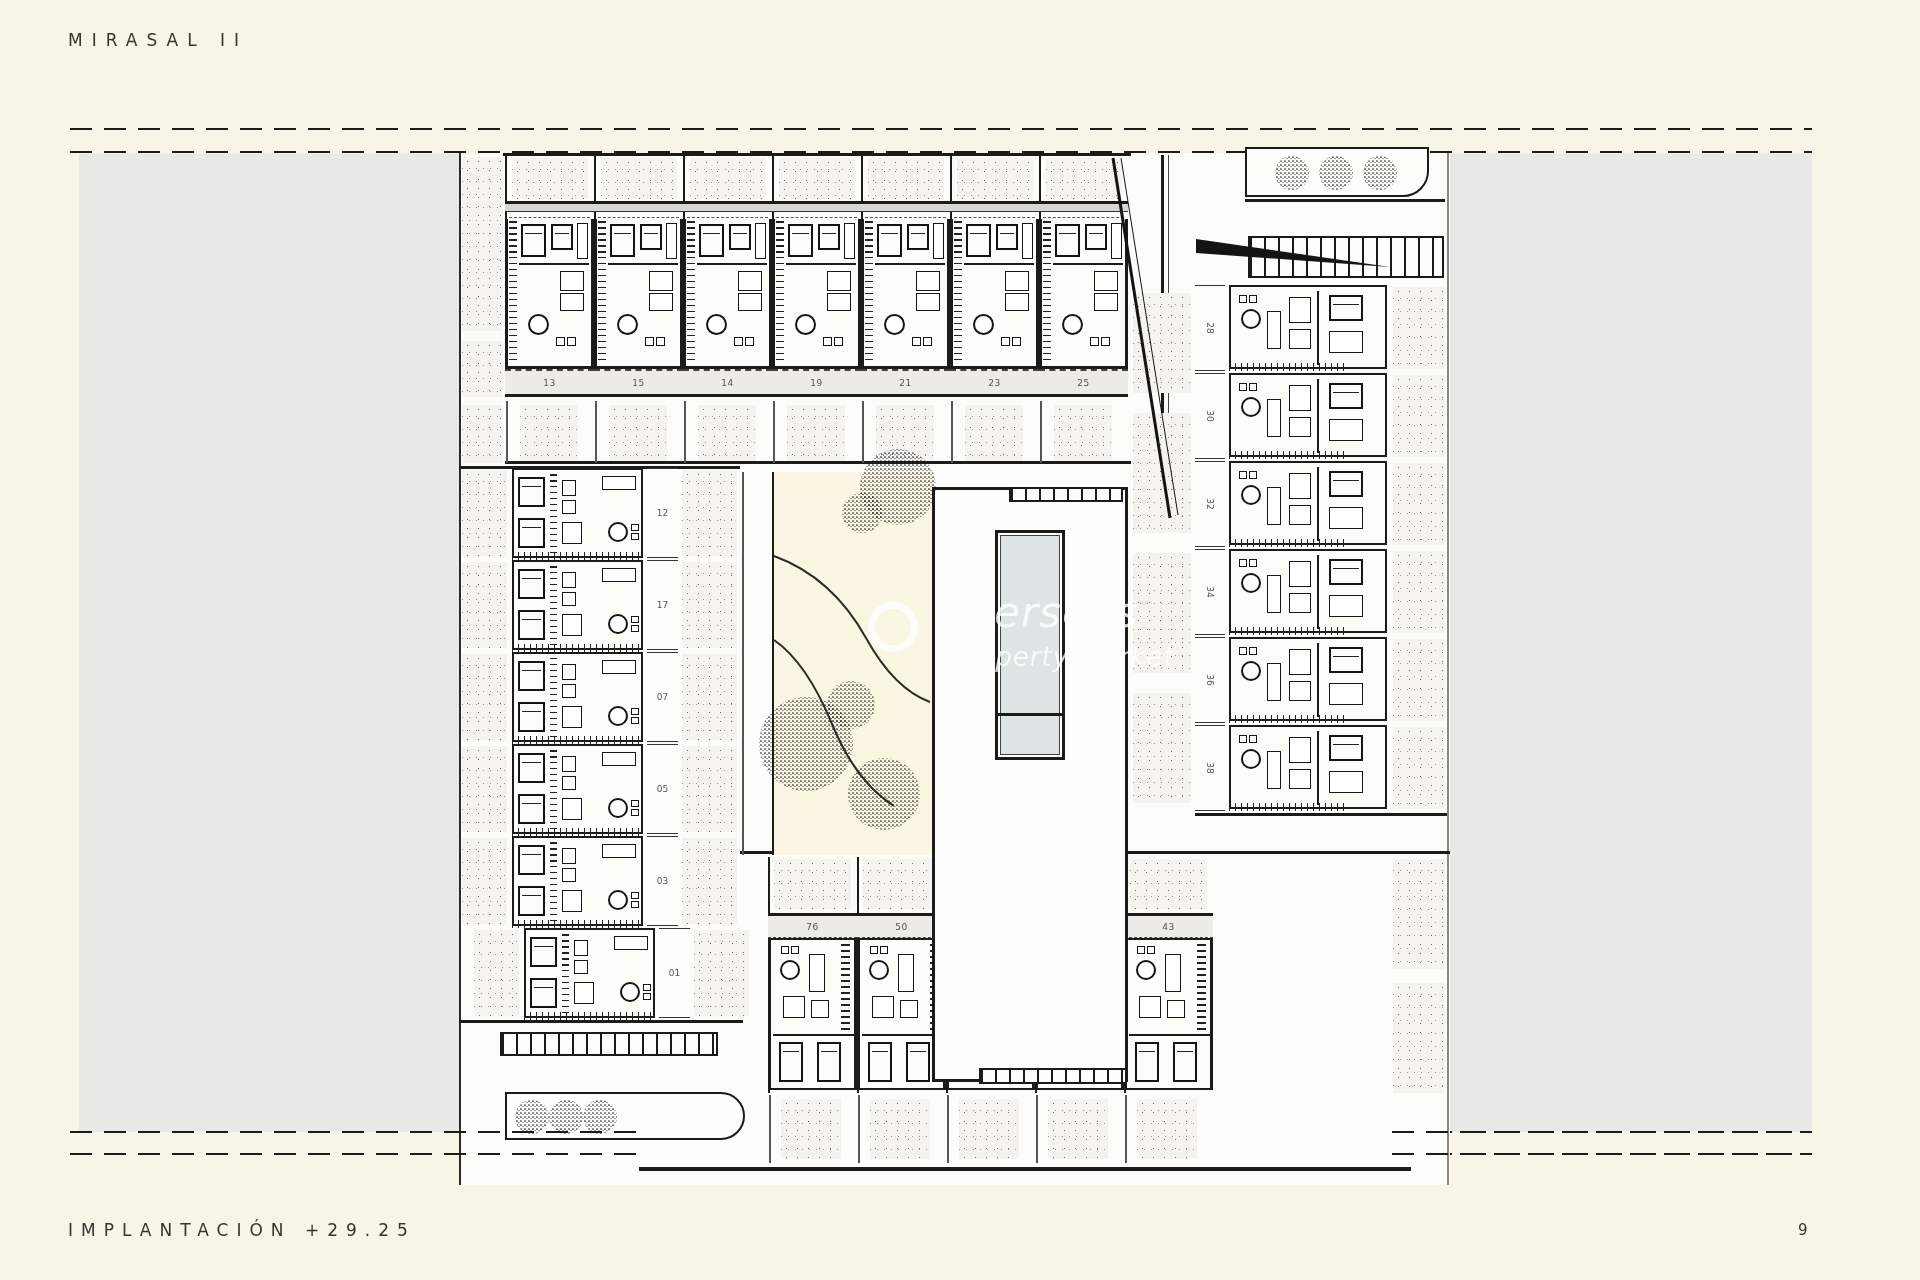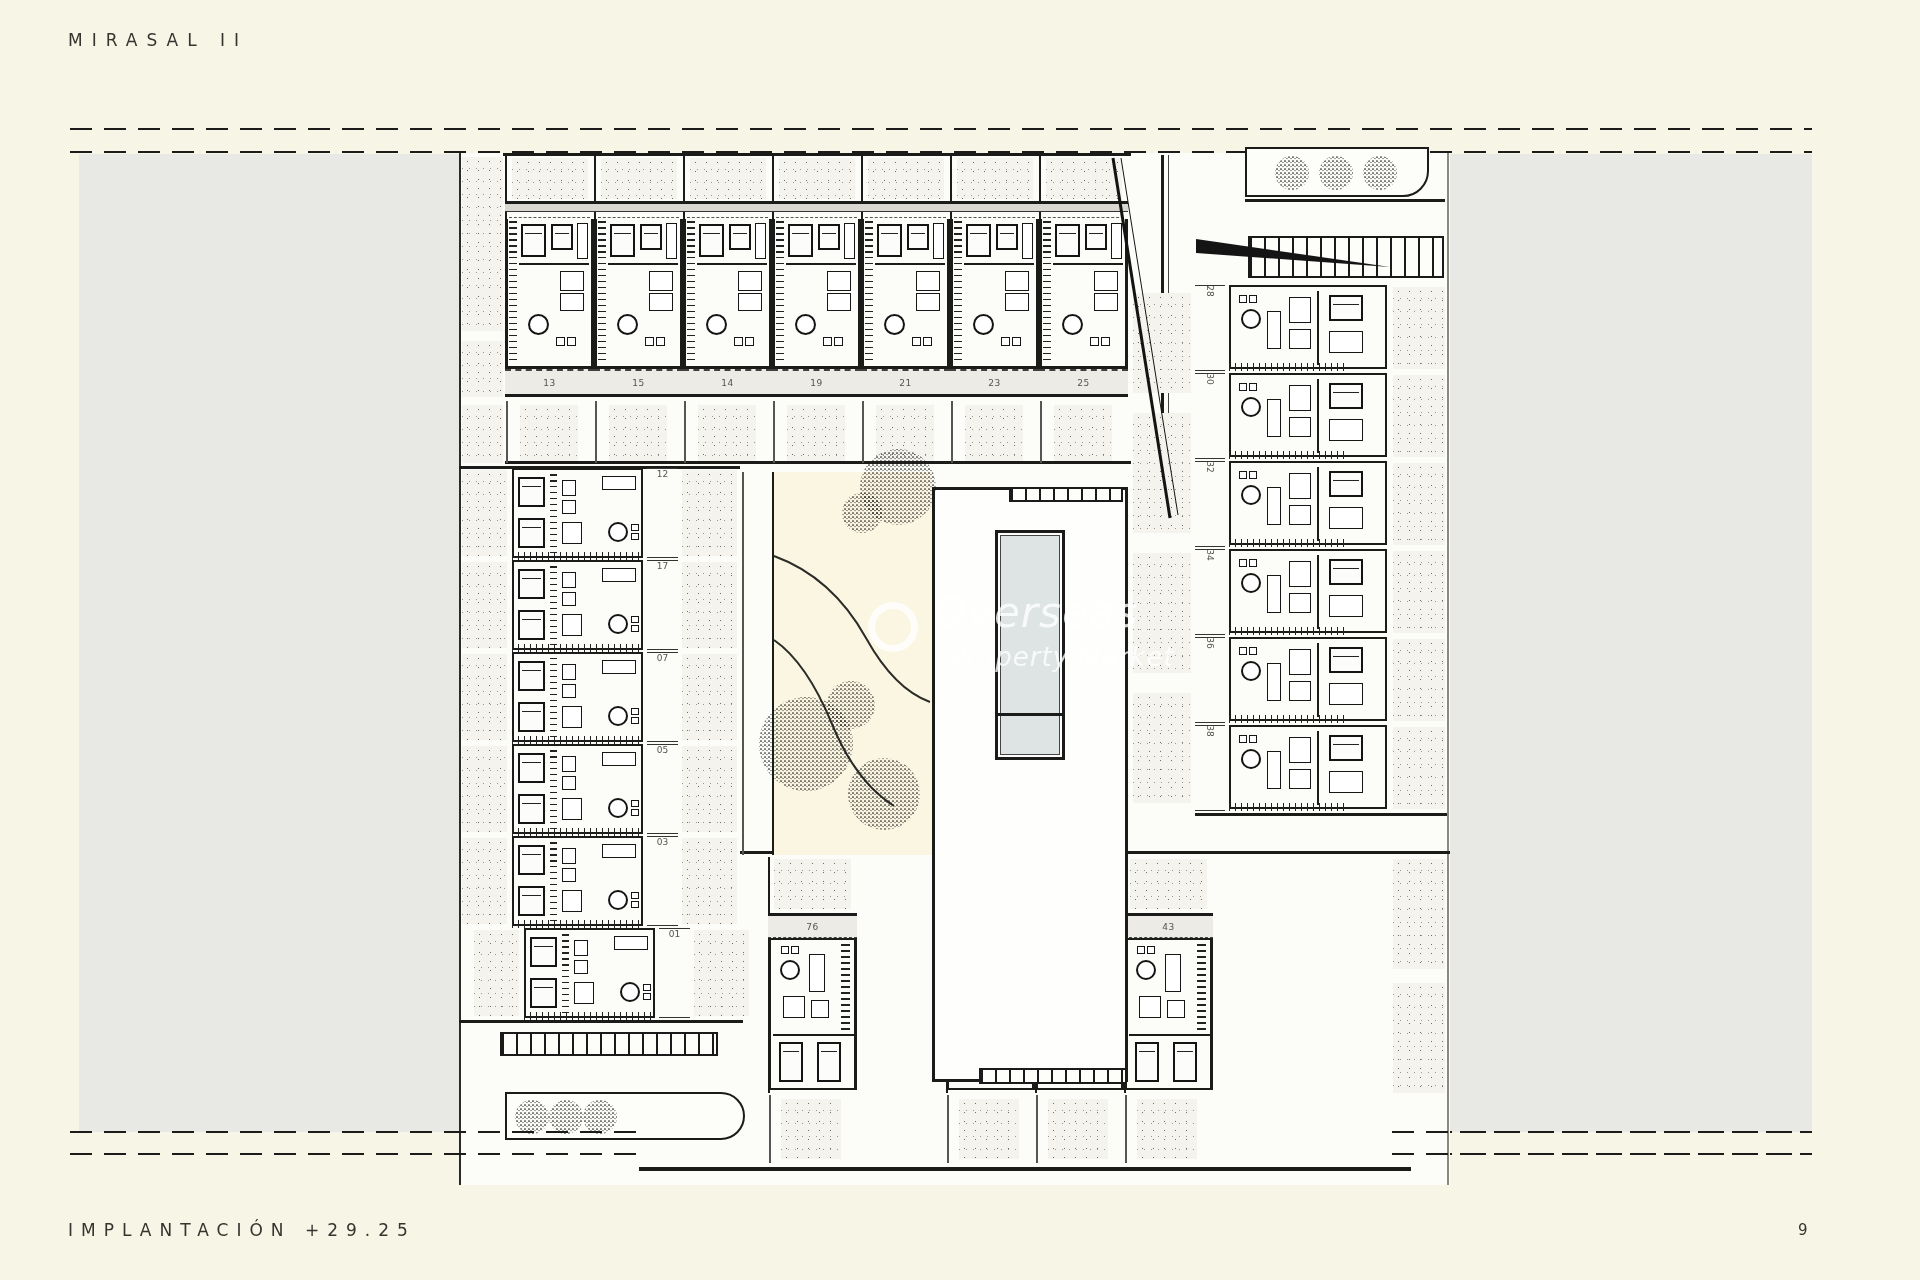--- a/index.html
+++ b/index.html
@@ -25,21 +25,21 @@
   .bed{position:absolute;border:2px solid #141414;background:#fcfcfa;}
   .bed .pl{position:absolute;left:2px;top:2px;right:2px;height:6px;border-bottom:1.5px solid #222;}
   .tbl{position:absolute;border:2px solid #141414;border-radius:50%;background:#fff;}
   .body{background:var(--planw);border-left:3px solid var(--ink);border-right:3px solid var(--ink);border-bottom:3px solid var(--ink);}
   .body2{background:var(--planw);border:2.5px solid var(--ink);}
   .body3{background:var(--planw);border-left:3px solid var(--ink);border-right:3px solid var(--ink);border-top:2px solid var(--ink);border-bottom:2px solid var(--ink);}
   .label-band{background:var(--label);border-top:2px dashed #40403c;border-bottom:3px solid var(--ink);
     display:flex;align-items:center;justify-content:center;font-size:9px;color:#56534b;letter-spacing:.5px;}
   .label-band2{background:var(--label);border-top:3px solid var(--ink);border-bottom:1px dashed #444;
     display:flex;align-items:center;justify-content:center;font-size:9px;color:#56534b;letter-spacing:.5px;}
-  .lab2{display:flex;align-items:flex-start;justify-content:center;font-size:9px;color:#56534b;background:var(--planw);
+  .lab2{display:flex;align-items:center;justify-content:center;font-size:9px;color:#56534b;background:var(--planw);
     border-top:1px solid #333;border-bottom:1px solid #333;}
   .rot{transform:rotate(90deg);}
   .hdr{color:#35342f;font-size:17px;letter-spacing:9px;font-weight:500;}
   .ftr{color:#35342f;font-size:17px;letter-spacing:8px;font-weight:500;}
   .pgnum{color:#35342f;font-size:15px;letter-spacing:1px;}
   .wm{color:rgba(255,255,255,.8);font-style:italic;line-height:1;}
 </style>
 </head>
 <body>
 
@@ -531,20 +531,45 @@
     <div class="abs ticks-h" style="left:34px;top:78px;width:116px;height:8px;"></div>
     <div class="abs stip" style="left:198px;top:2px;width:52px;height:82px;"></div>
   </div>
     </div>
   <div class="abs" id="bottom-row" style="left:309px;top:704px;width:623px;height:316px;">
       <div class="abs" style="top: 0px; width: 89px; height: 316px; left: 0px;">
     <div class="abs" style="left:0;top:0;width:2px;height:236px;background:var(--ink);"></div>
     <div class="abs stip" style="left:6px;top:2px;width:77px;height:50px;"></div>
     <div class="abs label-band2" style="left:0;top:56px;width:89px;height:25px;">
           <span>76</span>
+        </div>
+    <div class="abs body3" style="left:0;top:81px;width:89px;height:152px;">
+      <div class="fixture" style="left:10px;top:6px;width:8px;height:8px;"></div>
+      <div class="fixture" style="left:20px;top:6px;width:8px;height:8px;"></div>
+      <div class="tbl" style="left:9px;top:20px;width:20px;height:20px;"></div>
+      <div class="fixture" style="left:38px;top:14px;width:16px;height:38px;"></div>
+      <div class="abs ticks-v" style="left:70px;top:4px;width:9px;height:86px;"></div>
+      <div class="fixture" style="left:12px;top:56px;width:22px;height:22px;"></div>
+      <div class="fixture" style="left:40px;top:60px;width:18px;height:18px;"></div>
+      <div class="abs" style="left:2px;top:94px;width:83px;height:2px;background:var(--ink);"></div>
+      <div class="bed" style="left:8px;top:102px;width:24px;height:40px;">
+            <div class="pl"></div>
+          </div>
+      <div class="bed" style="left:46px;top:102px;width:24px;height:40px;">
+            <div class="pl"></div>
+          </div>
+    </div>
+    <div class="abs" style="left:1px;top:238px;width:2px;height:68px;background:#555;"></div>
+    <div class="abs stip" style="left:13px;top:242px;width:60px;height:60px;"></div>
+  </div>
+      <div class="abs" style="top: 0px; width: 89px; height: 316px; left: 89px;">
+    <div class="abs" style="left:0;top:0;width:2px;height:236px;background:var(--ink);"></div>
+    <div class="abs stip" style="left:6px;top:2px;width:77px;height:50px;"></div>
+    <div class="abs label-band2" style="left:0;top:56px;width:89px;height:25px;">
+          <span>50</span>
         </div>
     <div class="abs body3" style="left:0;top:81px;width:89px;height:152px;">
       <div class="fixture" style="left:10px;top:6px;width:8px;height:8px;"></div>
       <div class="fixture" style="left:20px;top:6px;width:8px;height:8px;"></div>
       <div class="tbl" style="left:9px;top:20px;width:20px;height:20px;"></div>
       <div class="fixture" style="left:38px;top:14px;width:16px;height:38px;"></div>
       <div class="abs ticks-v" style="left:70px;top:4px;width:9px;height:86px;"></div>
       <div class="fixture" style="left:12px;top:56px;width:22px;height:22px;"></div>
       <div class="fixture" style="left:40px;top:60px;width:18px;height:18px;"></div>
       <div class="abs" style="left:2px;top:94px;width:83px;height:2px;background:var(--ink);"></div>

